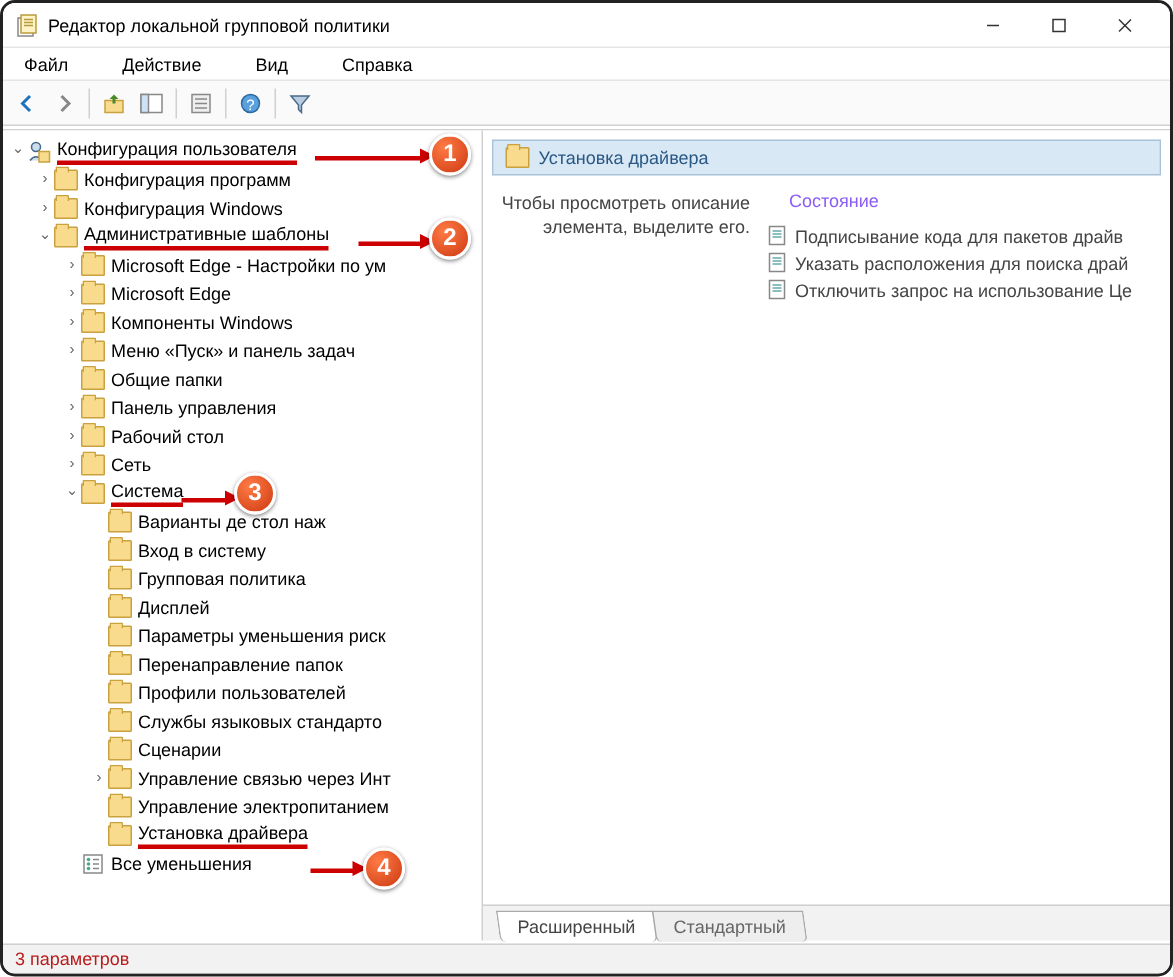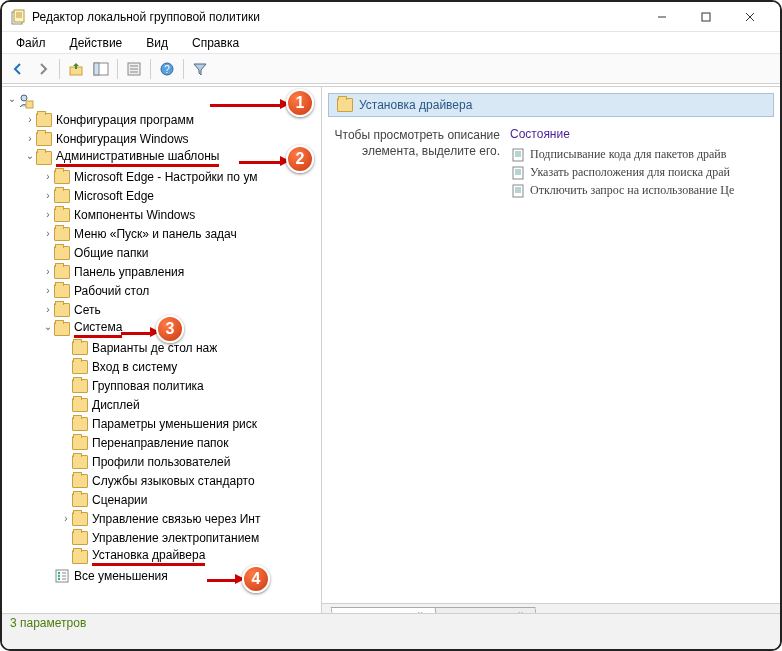--- a/index.html
+++ b/index.html
@@ -33,21 +33,21 @@
   .win-btn {
     width: 44px; height: 30px;
     display: flex; align-items: center; justify-content: center;
     color: #555; font-size: 12px;
   }
   .menubar {
     height: 22px;
     display: flex;
     align-items: center;
     padding: 0 6px;
-    gap: 8px;
+    gap: 20px;
     border-bottom: 1px solid #e5e5e5;
   }
   .menu-item { padding: 2px 8px; font-size: 12px; }
   .toolbar {
     height: 30px;
     display: flex;
     align-items: center;
     padding: 2px 4px;
     gap: 1px;
     border-bottom: 1px solid #d0d0d0;
@@ -165,26 +165,25 @@
   .right-body {
     flex: 1;
     display: flex;
     padding: 6px 8px;
     font-size: 12px;
     color: #444;
     overflow: hidden;
   }
   .desc-col { width: 180px; padding-right: 10px; line-height: 1.35; text-align: right; }
   .list-col { flex: 1; }
-  .col-header { color: #4c1d95; margin-bottom: 6px; }
+  .col-header { color: #8b5cf6; margin-bottom: 6px; margin-left: 16px; }
   .setting-row {
-    display: flex; align-items: flex-start;
+    display: flex; align-items: flex-end;
     height: 18px;
     white-space: nowrap;
-    font-family: Liberation Serif, serif;
   }
   .setting-icon {
     width: 16px; height: 16px; margin-right: 4px;
     display:inline-flex;align-items:center;justify-content:center;
     flex-shrink:0;
   }
   .tabs {
     height: 24px;
     border-top: 1px solid #d0d0d0;
     display: flex;
@@ -205,25 +204,25 @@
     color: #444;
     position: relative;
     top: 1px;
     transform: skewX(8deg);
   }
   .tab span { display:inline-block; transform: skewX(-8deg); }
   .tab.inactive { background: #eee; color: #666; }
   .statusbar {
     position: absolute;
     bottom: 0; left: 0; right: 0;
-    height: 36px;
+    height: 20px;
     border-top: 1px solid #d0d0d0;
     padding: 2px 8px;
     font-size: 12px;
-    color: #4d7c0f;
+    color: #b91c1c;
     background: #f2f2f2;
   }
 </style>
 </head>
 <body>
 
 <div class="titlebar">
   <span class="app-icon">
     <svg width="16" height="16" viewBox="0 0 16 16">
         <rect x="2" y="3" width="10" height="12" fill="#fff" stroke="#888"></rect>
@@ -316,20 +315,21 @@
       <li>
         <div class="tree-row">
           <span class="caret open"></span>
           <span class="root-icon">
               <svg width="16" height="16">
                 <circle cx="6" cy="5" r="3" fill="#cde" stroke="#468"></circle>
                 <path d="M2 14 Q6 9 10 14" fill="#cde" stroke="#468"></path>
                 <rect x="8" y="8" width="7" height="7" fill="#f8db8c" stroke="#c9a23f"></rect>
               </svg>
             </span>
+          <span class="tree-lbl underline-red">Конфигурация пользователя</span>
         </div>
         <div class="red-line" style="top:17px;left:208px;width:72px;"></div>
         <div class="arrowhead" style="top:12px;left:278px;"></div>
         <ul>
           <li>
               <div class="tree-row">
                 <span class="caret closed"></span>
                 <span class="fld"></span>
                 <span class="tree-lbl">Конфигурация программ</span>
               </div>

